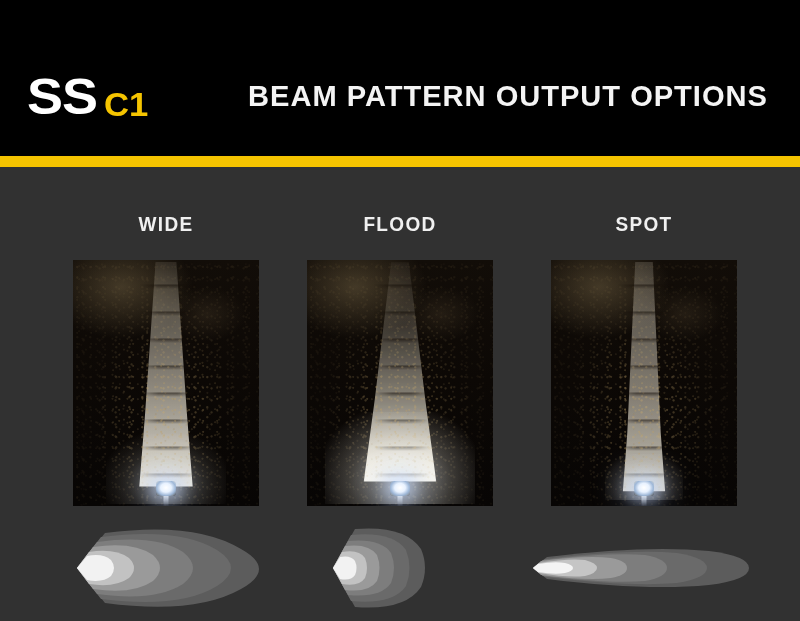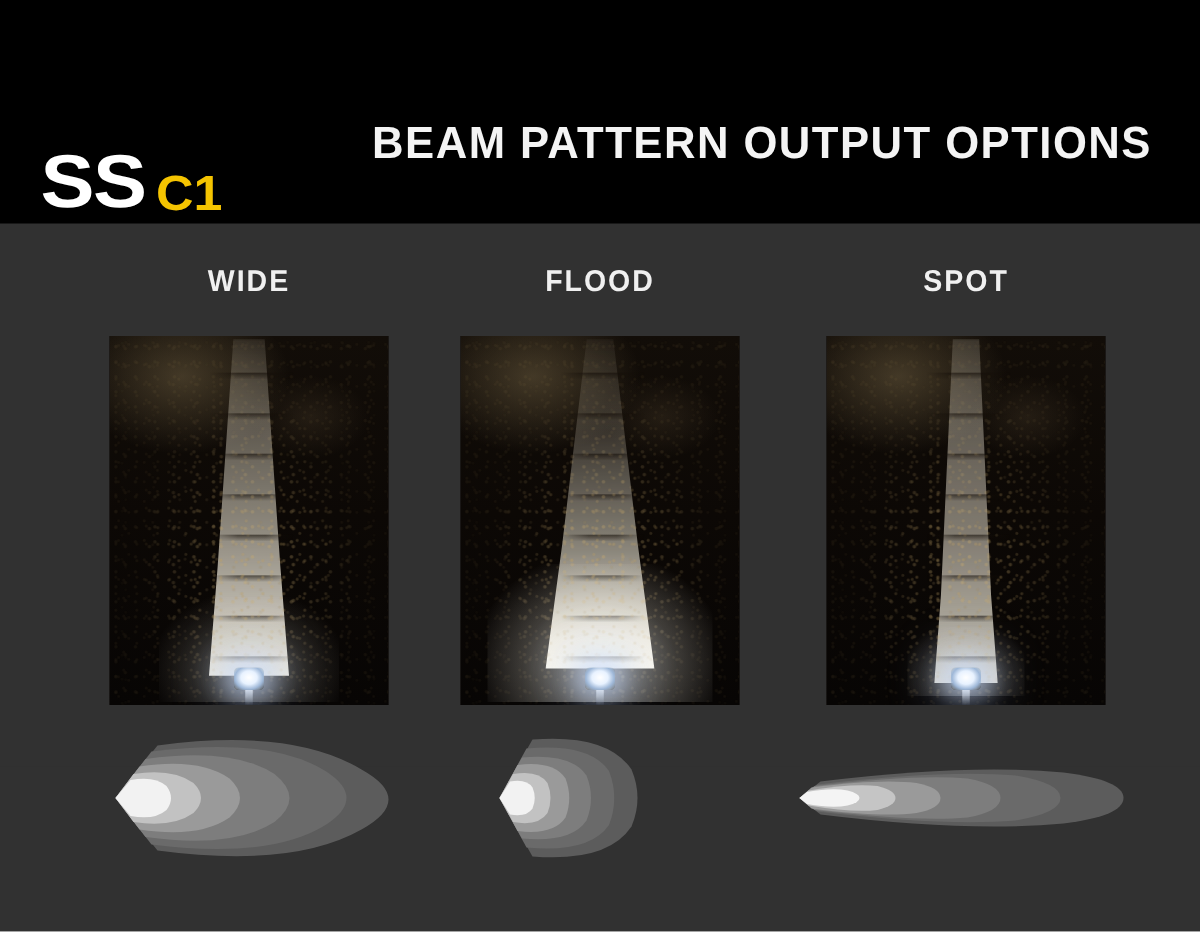--- a/index.html
+++ b/index.html
@@ -16,21 +16,20 @@
 
   
   .header{
     position:absolute;left:0;top:0;width:800px;height:156px;
     background:#000000;
   }
   .logo{
     position:absolute;left:27px;top:72px;
     display:flex;align-items:flex-end;line-height:1;
     user-select:none;
-    margin-top:24px;
   }
   .logo-ss{
     font-family:"Liberation Sans", sans-serif;
     font-weight:bold;
     font-size:50px;
     letter-spacing:-1px;
     color:#ffffff;
     transform:scaleX(1.08);
     transform-origin:left bottom;
   }
@@ -57,21 +56,21 @@
     transform-origin:right top;
     white-space:nowrap;
   }
   .accent-bar{
     position:absolute;left:0;top:156px;width:800px;height:11px;
     background:#f5c400;
   }
 
   
   .body-area{
-    position:absolute;left:0;top:149px;width:800px;height:362px;
+    position:absolute;left:0;top:185px;width:800px;height:362px;
     background:#313131;
   }
 
   .col-labels{
     position:absolute;left:0;top:28px;width:800px;height:28px;
   }
   .col-label{
     position:absolute;top:0;
     color:#f0f0f0;
     font-family:"Liberation Sans", sans-serif;

